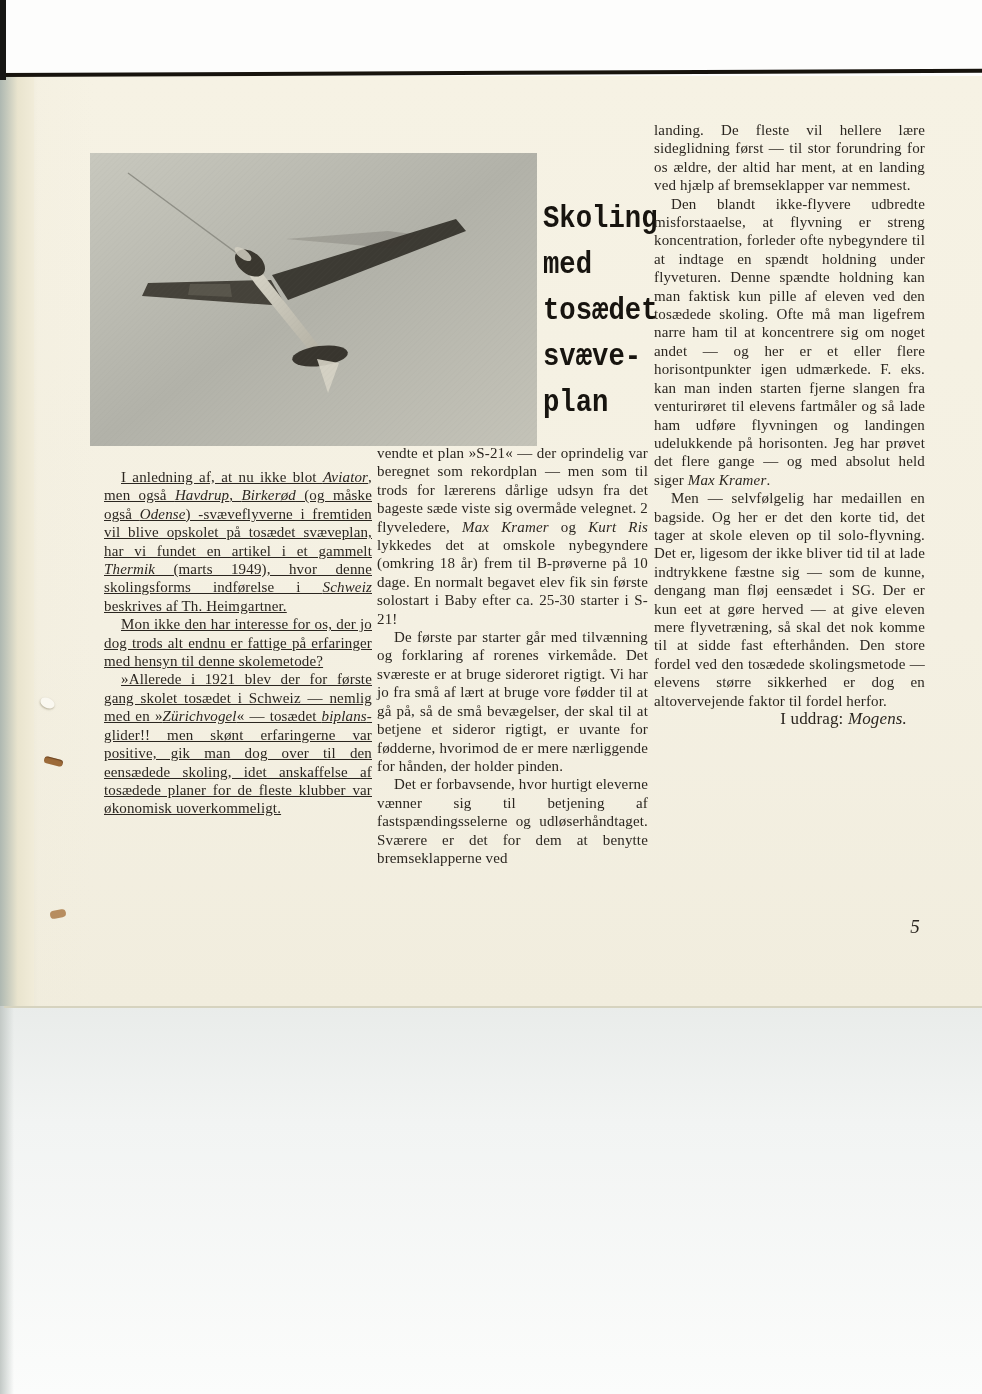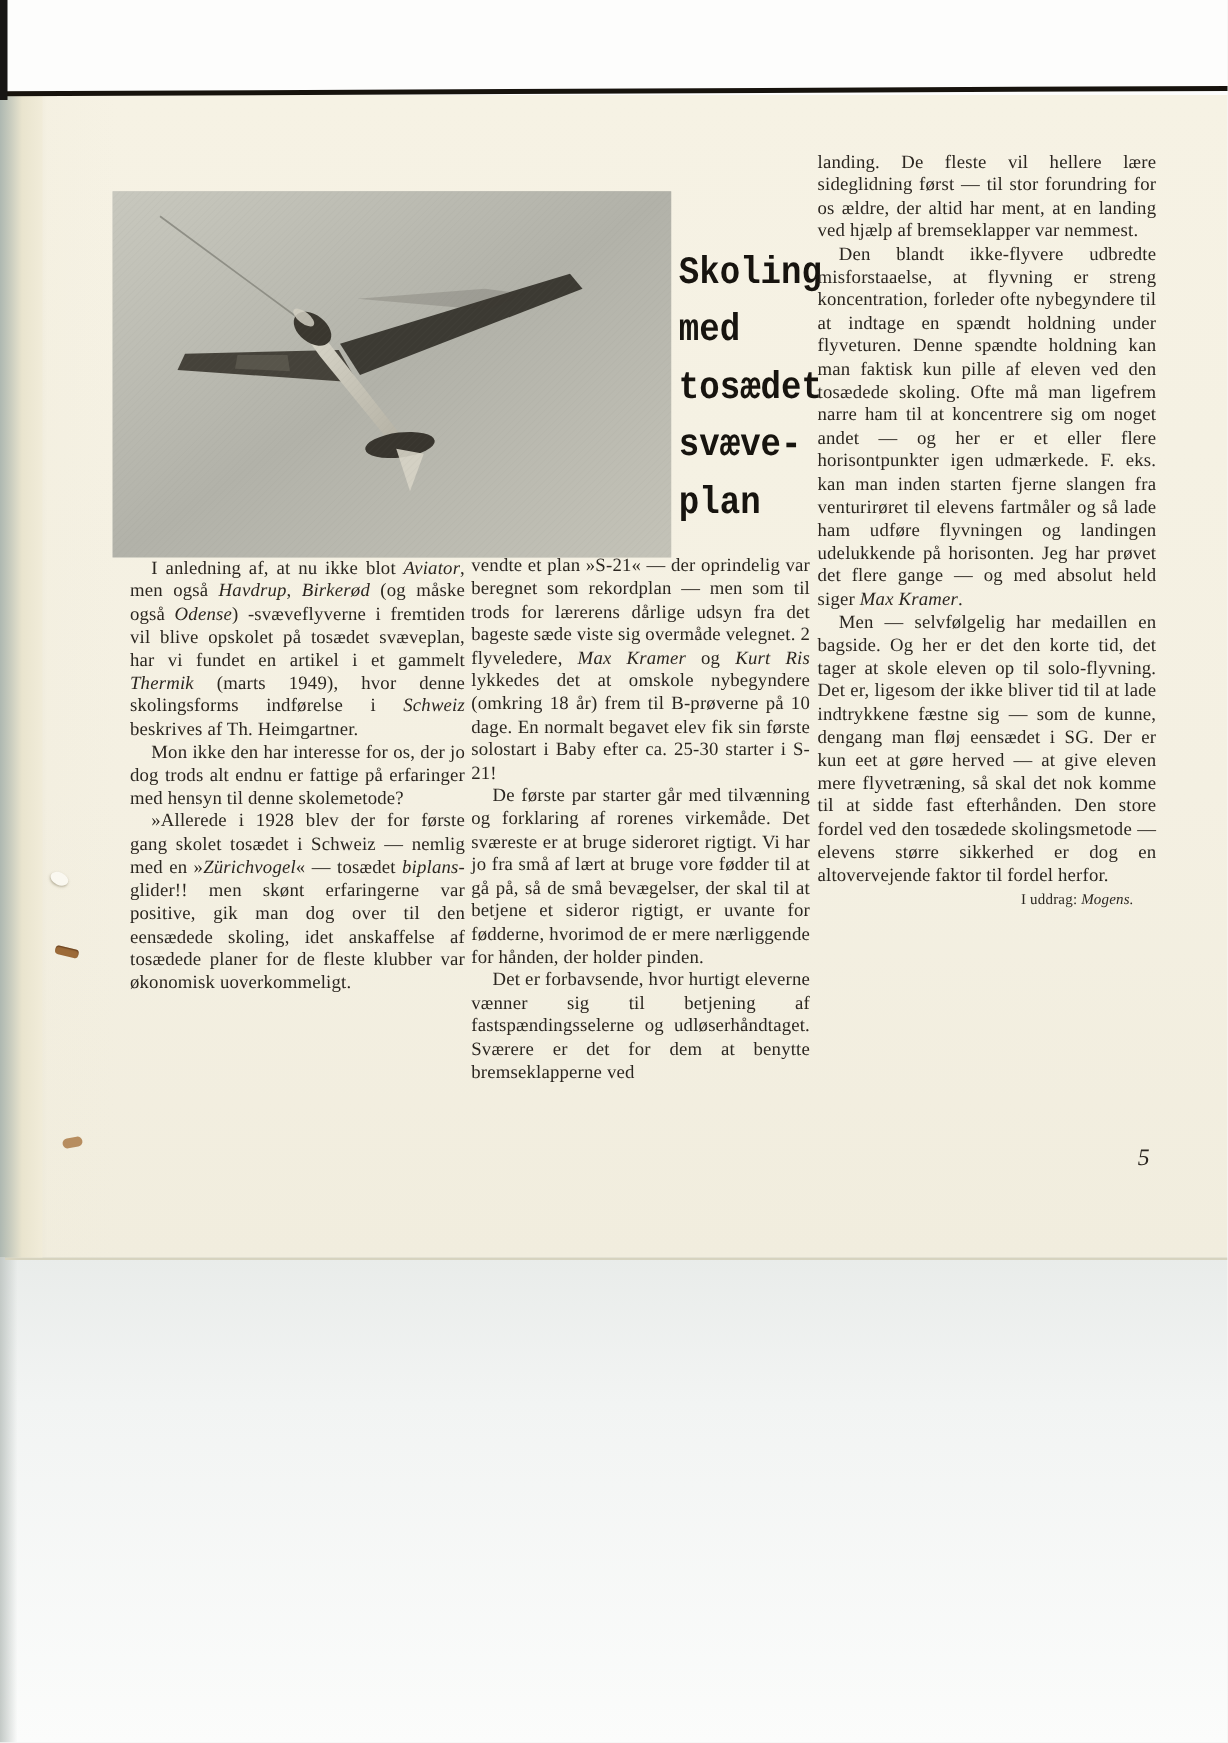--- a/index.html
+++ b/index.html
@@ -37,24 +37,24 @@
   .photo svg{display:block;width:447px;height:293px;}
   
   .headline{position:absolute;left:543px;top:196px;width:110px;color:#17140f;font-family:Liberation Mono, monospace;}
   .headline .hl-line{font-weight:bold;font-size:31px;line-height:46px;
     transform:scaleX(.88);transform-origin:left center;white-space:nowrap;}
   
   .col{position:absolute;color:#2b2620;font-size:15px;line-height:18.4px;
     text-align:justify;letter-spacing:.15px;}
   .col p{margin:0;}
   .col p.indent{text-indent:17px;}
-  .col1{left:104px;top:446px;width:268px;}
+  .col1{left:104px;top:468px;width:268px;text-decoration:underline;}
   .col2{left:377px;top:444px;width:271px;}
   .col3{left:654px;top:121px;width:271px;}
-  .byline{margin-top:3px;text-align:right;padding-right:18px;font-size:12px;}
+  .byline{margin-top:3px;text-align:right;padding-right:18px;font-size:17px;}
   .page-number{position:absolute;left:900px;top:916px;width:30px;font-size:19px;
     font-style:italic;color:#2b2620;text-align:center;}
 </style>
 </head>
 <body>
 
 <div class="scan-top-band"></div>
 <div class="scan-bottom"></div>
 <div class="scan-bottom-left-shadow"></div>
 
@@ -102,21 +102,21 @@
   <div class="hl-line">Skoling</div>
   <div class="hl-line">med</div>
   <div class="hl-line">tosædet</div>
   <div class="hl-line">svæve-</div>
   <div class="hl-line">plan</div>
 </div>
 
 <div class="col col1">
     <p class="para indent"><span>I anledning af, at nu ikke blot </span><i>Aviator</i><span>, men også </span><i>Havdrup</i><span>, </span><i>Birkerød</i><span> (og måske også </span><i>Odense</i><span>) -svæveflyverne i fremtiden vil blive opskolet på tosædet svæveplan, har vi fundet en artikel i et gammelt </span><i>Thermik</i><span> (marts 1949), hvor denne skolingsforms indførelse i </span><i>Schweiz</i><span> beskrives af Th. Heimgartner.</span></p>
     <p class="para indent"><span>Mon ikke den har interesse for os, der jo dog trods alt endnu er fattige på erfaringer med hensyn til denne skolemetode?</span></p>
-    <p class="para indent"><span>»Allerede i 1928 blev der for første gang skolet tosædet i Schweiz — nemlig med en »</span><i>Zürichvogel</i><span>« — tosædet </span><i>biplans</i><span>-glider!! men skønt erfaringerne var positive, gik man dog over til den eensædede skoling, idet anskaffelse af tosædede planer for de fleste klubber var økonomisk uoverkommeligt.</span></p>
+    <p class="para indent"><span>»Allerede i 1921 blev der for første gang skolet tosædet i Schweiz — nemlig med en »</span><i>Zürichvogel</i><span>« — tosædet </span><i>biplans</i><span>-glider!! men skønt erfaringerne var positive, gik man dog over til den eensædede skoling, idet anskaffelse af tosædede planer for de fleste klubber var økonomisk uoverkommeligt.</span></p>
   </div>
 <div class="col col2">
     <p class="para"><span>vendte et plan »S-21« — der oprindelig var beregnet som rekordplan — men som til trods for lærerens dårlige udsyn fra det bageste sæde viste sig overmåde velegnet. 2 flyveledere, </span><i>Max Kramer</i><span> og </span><i>Kurt Ris</i><span> lykkedes det at omskole nybegyndere (omkring 18 år) frem til B-prøverne på 10 dage. En normalt begavet elev fik sin første solostart i Baby efter ca. 25-30 starter i S-21!</span></p>
     <p class="para indent"><span>De første par starter går med tilvænning og forklaring af rorenes virkemåde. Det sværeste er at bruge sideroret rigtigt. Vi har jo fra små af lært at bruge vore fødder til at gå på, så de små bevægelser, der skal til at betjene et sideror rigtigt, er uvante for fødderne, hvorimod de er mere nærliggende for hånden, der holder pinden.</span></p>
     <p class="para indent"><span>Det er forbavsende, hvor hurtigt eleverne vænner sig til betjening af fastspændingsselerne og udløserhåndtaget. Sværere er det for dem at benytte bremseklapperne ved</span></p>
   </div>
 <div class="col col3">
 <p class="para"><span>landing. De fleste vil hellere lære sideglidning først — til stor forundring for os ældre, der altid har ment, at en landing ved hjælp af bremseklapper var nemmest.</span></p>
     <p class="para indent"><span>Den blandt ikke-flyvere udbredte misforstaaelse, at flyvning er streng koncentration, forleder ofte nybegyndere til at indtage en spændt holdning under flyveturen. Denne spændte holdning kan man faktisk kun pille af eleven ved den tosædede skoling. Ofte må man ligefrem narre ham til at koncentrere sig om noget andet — og her er et eller flere horisontpunkter igen udmærkede. F. eks. kan man inden starten fjerne slangen fra venturirøret til elevens fartmåler og så lade ham udføre flyvningen og landingen udelukkende på horisonten. Jeg har prøvet det flere gange — og med absolut held siger </span><i>Max Kramer</i><span>.</span></p>
     <p class="para indent"><span>Men — selvfølgelig har medaillen en bagside. Og her er det den korte tid, det tager at skole eleven op til solo-flyvning. Det er, ligesom der ikke bliver tid til at lade indtrykkene fæstne sig — som de kunne, dengang man fløj eensædet i SG. Der er kun eet at gøre herved — at give eleven mere flyvetræning, så skal det nok komme til at sidde fast efterhånden. Den store fordel ved den tosædede skolingsmetode — elevens større sikkerhed er dog en altovervejende faktor til fordel herfor.</span></p>

